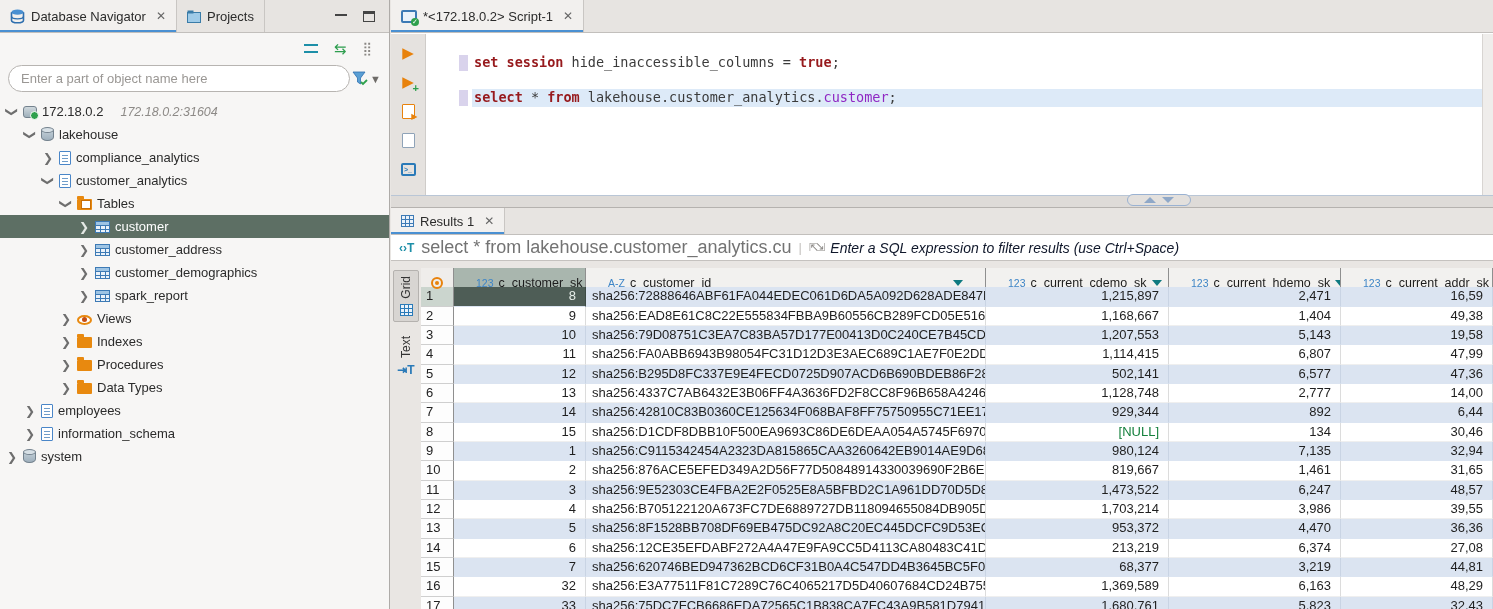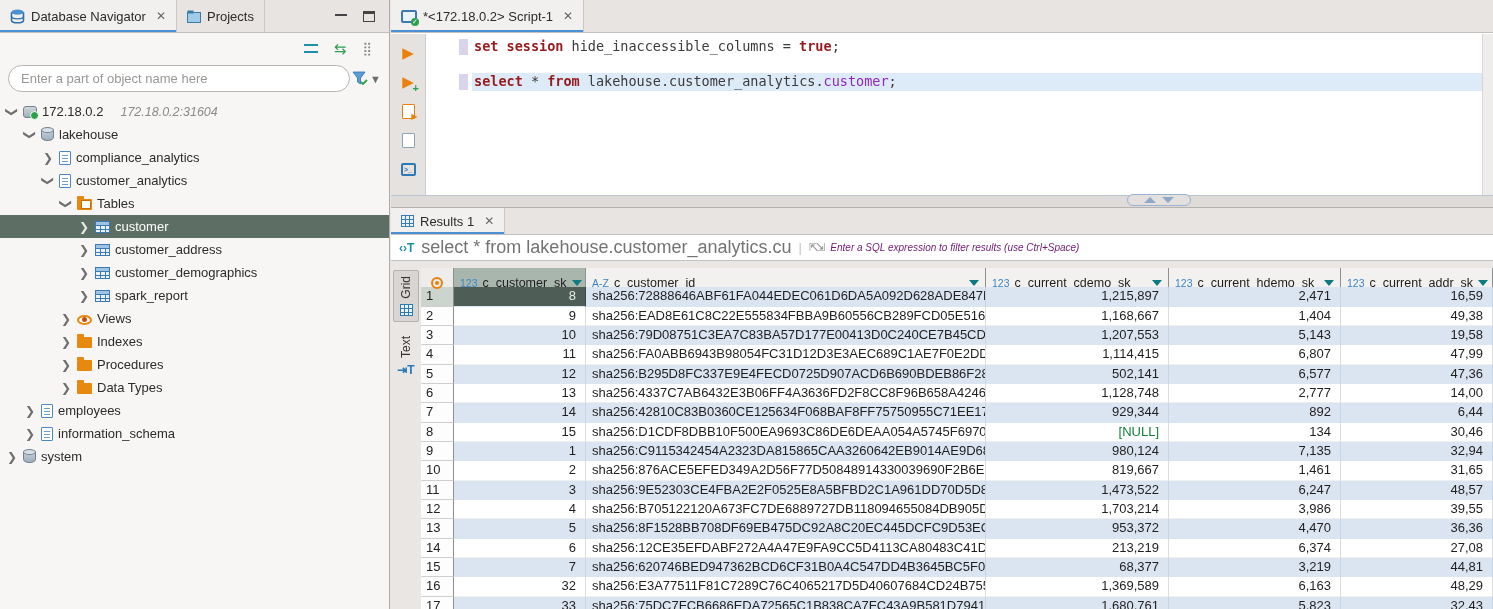--- a/index.html
+++ b/index.html
@@ -72,21 +72,21 @@
   .ed-body{position:absolute;left:0;top:34px;right:0;bottom:12px;display:flex}
   .ed-toolbar{width:35px;background:#e5e2df;border-right:1px solid #cfccc9;display:flex;flex-direction:column;align-items:center;padding-top:10px;gap:11px}
   .edt{width:18px;height:18px;display:flex;align-items:center;justify-content:center;font-size:15px;position:relative}
   .play{color:#e8820c}
   .playplus::after{content:"+";position:absolute;right:-2px;bottom:-3px;color:#2ea04d;font-size:11px;font-weight:bold}
   .scripty{width:13px;height:15px;border:1px solid #e8820c;border-radius:1px;background:#fff;position:relative}
   .scripty::after{content:"▶";position:absolute;right:-4px;bottom:-3px;font-size:8px;color:#e8820c}
   .scripty.gray{border-color:#8fa3b8}
   .scripty.gray::after{content:"";}
   .term{width:15px;height:13px;border:2px solid #2a7ab8;border-radius:2px;color:#2a7ab8;font-size:7px;font-weight:bold;display:flex;align-items:center;justify-content:center}
-  .ed-code{flex:1;padding-top:4px;font-family:"DejaVu Sans Mono","Liberation Mono",monospace;font-size:13.5px;overflow:hidden}
+  .ed-code{flex:1;padding-top:20px;font-family:"DejaVu Sans Mono","Liberation Mono",monospace;font-size:13.5px;overflow:hidden}
   .cline{display:flex;height:17.5px;line-height:17.5px;white-space:pre}
   .cgut{width:46px;flex:none;display:flex;justify-content:flex-end;padding-right:4px}
   .gmark{width:9px;height:16px;background:#d9d3ec;margin-top:1px}
   .ctext{flex:1;padding-left:2px}
   .cline.hl .ctext{background:#ddeaf8}
   .t-kw{color:#971a1d;font-weight:bold}
   .t-pl{color:#3b3b3b}
   .t-tbl{color:#8f27c3}
   .ed-ruler{width:11px;background:#efedeb;border-left:1px solid #d8d5d2}
   .sash{position:absolute;left:0;right:0;bottom:0;height:12px;background:#dedbd8;border-top:1px solid #b9c6d6}
@@ -99,34 +99,34 @@
   .results-pane{flex:1;display:flex;flex-direction:column;background:#e9e6e3;overflow:hidden}
   .res-tabbar{height:27px}
   .res-tab-ico{width:13px;height:12px;border:1px solid #3d7ab5;background-color:#eaf2fa;background-image:
      repeating-linear-gradient(90deg,transparent 0 3px,#3d7ab5 3px 4px),
      repeating-linear-gradient(transparent 0 3px,#3d7ab5 3px 4px)}
   .filterbar{height:26px;background:#fff;border-bottom:1px solid #c5c2bf;display:flex;align-items:center;padding:0 8px;gap:7px;white-space:nowrap;overflow:hidden}
   .f-ico{color:#1d8fa8;font-size:12px;font-weight:bold}
   .f-sql{color:#737373;font-size:18px}
   .f-sep{color:#c5c2bf}
   .f-expand{color:#8a8784;font-size:11px;letter-spacing:-2px}
-  .f-ph{color:#701a75;font-style:italic;font-size:10px}
+  .f-ph{color:#0f172a;font-style:italic;font-size:14px}
   .grid-zone{flex:1;display:flex;overflow:hidden;background:#e9e6e3;padding-top:7px}
   .side-tools{width:30px;flex:none;display:flex;flex-direction:column;align-items:center;gap:8px;padding-top:2px}
   .side-btn{width:26px;display:flex;flex-direction:column;align-items:center;gap:5px;padding:5px 0;border:1px solid transparent}
   .side-btn.active{background:#d8d5d2;border-color:#b5b2af;border-radius:2px}
   .side-lbl{writing-mode:vertical-rl;transform:rotate(180deg);font-size:12px;color:#333}
   .side-grid-ico{width:13px;height:12px;border:1px solid #2a7ab8;background-color:#eaf2fa;background-image:
      repeating-linear-gradient(90deg,transparent 0 3px,#2a7ab8 3px 4px),
      repeating-linear-gradient(transparent 0 3px,#2a7ab8 3px 4px)}
   .side-text-ico{color:#2a7ab8;font-size:12px;font-weight:bold}
 
   .grid{flex:1;display:grid;grid-template-columns:33px 132px 400px 183px 172px 1fr;grid-auto-rows:19.33px;align-content:start;overflow:hidden;background:#fff}
   .hrow{display:contents}
-  .hcell{height:30px;background:#f2f1ef;border-right:1px solid #8f8f8f;border-bottom:1px solid #8f8f8f;display:flex;align-items:center;gap:5px;padding:0 6px;font-size:12.5px;color:#1c1c1c;white-space:nowrap;overflow:hidden}
+  .hcell{height:30px;background:#f2f1ef;border-right:1px solid #8f8f8f;border-bottom:1px solid #8f8f8f;display:flex;align-items:center;gap:5px;padding:0 22px;font-size:12.5px;color:#1c1c1c;white-space:nowrap;overflow:hidden}
   .hcell.corner{justify-content:center;padding:0;background:#efedeb}
   .hcell.selcol{background:#a9b6ae}
   .kind{color:#3d85c8;font-size:10.5px;flex:none}
   .harrow{margin-left:auto;width:0;height:0;border-left:5px solid transparent;border-right:5px solid transparent;border-top:6px solid #0e7a80;flex:none}
   .corner-ico{width:12px;height:12px;border:2px solid #e8820c;border-radius:50%;position:relative}
   .corner-ico::before{content:"";position:absolute;left:50%;top:50%;width:4px;height:4px;margin:-2px 0 0 -2px;border-radius:50%;background:#e8820c}
 
   .cell{border-right:1px solid #dcdcdc;border-bottom:1px solid #efefef;padding:0 6px;line-height:18.5px;font-size:13px;color:#1f1f1f;white-space:nowrap;overflow:hidden;background:#fff}
   .cell.num{text-align:right;padding-right:9px}
   .cell.rn{background:#fdfdfd;border-right:1px solid #8f8f8f;border-bottom:1px solid #cfcfcf;color:#222;padding-left:5px}

